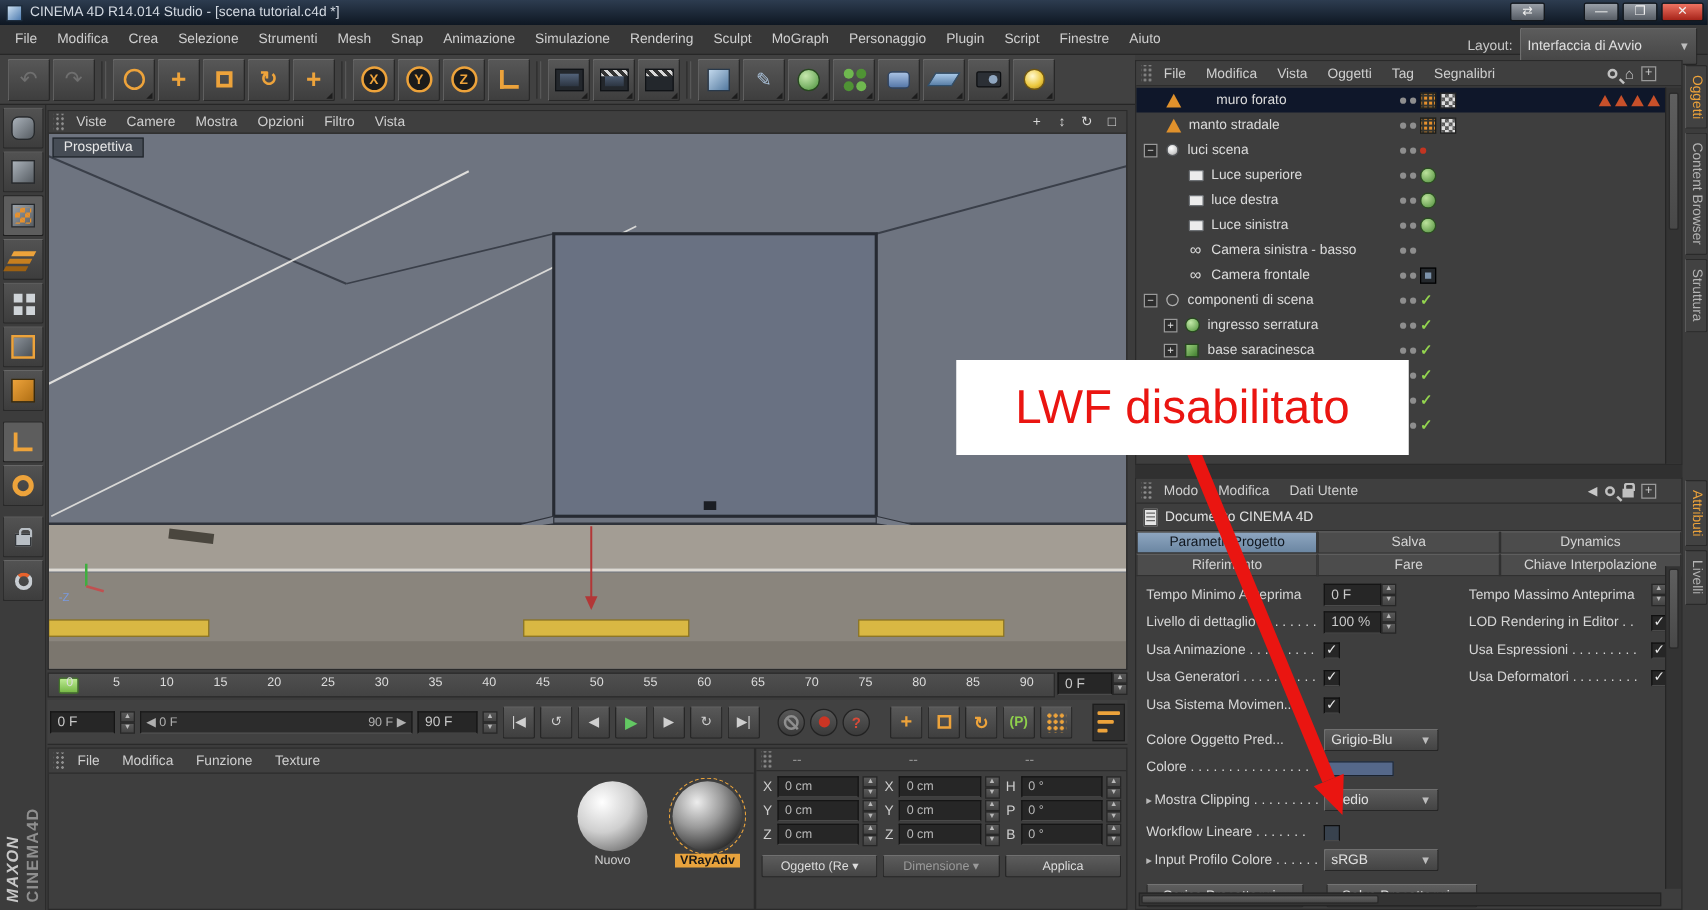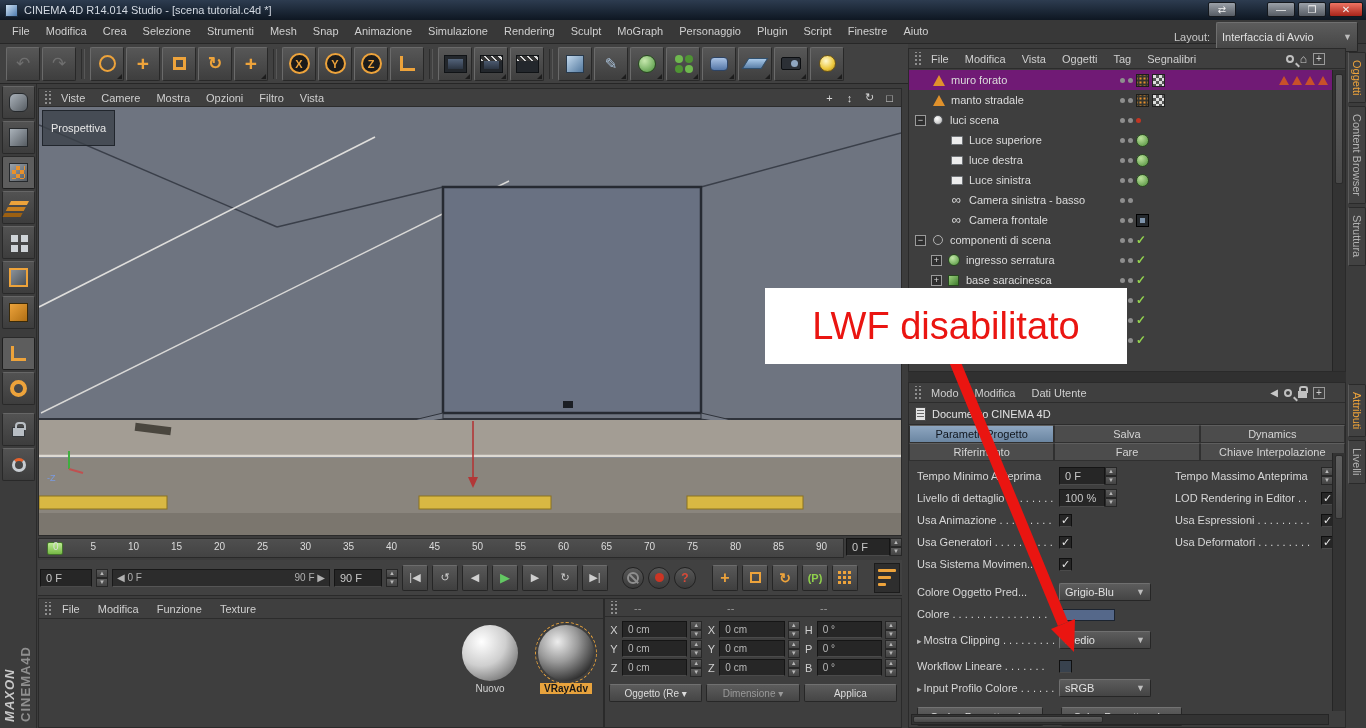--- a/index.html
+++ b/index.html
@@ -69,21 +69,21 @@
 .brand .b2{color:#8f8f8f;font-weight:bold;}
 
 
 .vp{position:absolute;left:38px;top:88px;width:864px;height:448px;background:#3f3f3f;border:1px solid #2a2a2a;}
 .vpmenu{height:18px;display:flex;align-items:center;gap:2px;padding:0 4px;background:#3f3f3f;border-bottom:1px solid #2c2c2c;}
 .vpmenu .mitem{padding:0 7px;color:#cfcfcf;}
 .vpnav{margin-left:auto;display:flex;gap:5px;align-items:center;color:#d8d8d8;font-size:11px;}
 .vpnav span{width:15px;text-align:center;}
 .grip{width:9px;height:14px;background-image:radial-gradient(#8e8e8e 1px,transparent 1.2px);background-size:4px 4px;background-position:1px 2px;flex:none;}
 .canvas{position:relative;width:862px;height:428px;overflow:hidden;}
-.vplabel{position:absolute;left:3px;top:3px;background:#3c424acc;border:1px solid #21262d;color:#e8e8e8;padding:11px 8px;z-index:5;}
+.vplabel{position:absolute;left:3px;top:3px;background:#3c424acc;border:1px solid #21262d;color:#e8e8e8;padding:1px 8px;z-index:5;}
 
 
 .ruler{position:absolute;left:38px;top:538px;width:806px;height:20px;background:linear-gradient(#4f4f4f,#434343);border:1px solid #2a2a2a;overflow:hidden;}
 .ticks{position:absolute;left:14px;right:16px;top:2px;display:flex;justify-content:space-between;font-size:10px;color:#dcdcdc;}
 .marker{position:absolute;left:8px;top:3px;width:16px;height:13px;background:linear-gradient(#bdeb93,#76b845);border:1px solid #43742a;border-radius:2px;z-index:0;}
 .ticks span{position:relative;z-index:1;}
 .framebox{position:absolute;left:846px;top:538px;width:56px;height:20px;display:flex;}
 
 
 .fval{background:#262626;border:1px solid #151515;border-bottom-color:#4a4a4a;color:#c8c8c8;padding:1px 5px;display:flex;align-items:center;height:18px;}
@@ -136,21 +136,21 @@
 .omicons{margin-left:auto;display:flex;gap:6px;align-items:center;margin-right:16px;color:#c8c8c8;}
 .ico-search{width:8px;height:8px;border:2px solid #c0c0c0;border-radius:50%;position:relative;}
 .ico-search::after{content:"";position:absolute;left:7px;top:7px;width:5px;height:2px;background:#c0c0c0;transform:rotate(45deg);}
 .ico-home{font-size:12px;}
 .ico-plusbox{width:12px;height:12px;border:1px solid #9a9a9a;text-align:center;line-height:10px;font-size:10px;color:#cfcfcf;}
 .ico-lock{width:9px;height:7px;background:#c0c0c0;position:relative;margin-top:4px;}
 .ico-lock::before{content:"";position:absolute;left:1px;top:-5px;width:5px;height:5px;border:2px solid #c0c0c0;border-bottom:none;border-radius:3px 3px 0 0;}
 .ico-back{font-size:10px;color:#c8c8c8;}
 .tree{position:absolute;left:0;top:21px;right:13px;bottom:0;overflow:hidden;}
 .orow{display:flex;align-items:center;height:20px;color:#dcdcdc;}
-.orow.sel{background:#701a75;}
+.orow.sel{background:#0f172a;gap:22px;}
 .lv0{padding-left:6px;} .lv1{padding-left:22px;} .lv2{padding-left:40px;}
 .exp{width:11px;height:11px;border:1px solid #9a9a9a;background:#2e2e2e;color:#ddd;font-size:9px;line-height:9px;text-align:center;margin-right:4px;flex:none;}
 .tico{width:15px;height:14px;margin-right:5px;flex:none;display:flex;align-items:center;justify-content:center;}
 .t-poly{width:0;height:0;border-left:6px solid transparent;border-right:6px solid transparent;border-bottom:11px solid #e0912c;}
 .t-bulb{width:10px;height:10px;border-radius:50%;background:radial-gradient(circle at 38% 32%,#fff,#cfcfcf 60%,#8e8e8e);border:1px solid #55585c;}
 .t-area{width:12px;height:9px;background:#ececec;border:1px solid #6e7276;border-radius:1px;}
 .t-caml{font-size:13px;color:#d8d8d8;line-height:10px;}
 .t-null{width:10px;height:10px;border:1px solid #b0b0b0;border-radius:50%;}
 .t-gsph{width:12px;height:12px;border-radius:50%;background:radial-gradient(circle at 35% 30%,#c2e8a8,#4d9038);border:1px solid #27481f;}
 .t-gcube{width:11px;height:11px;background:linear-gradient(135deg,#9ad07c,#3f7c2e);border:1px solid #27481f;}

